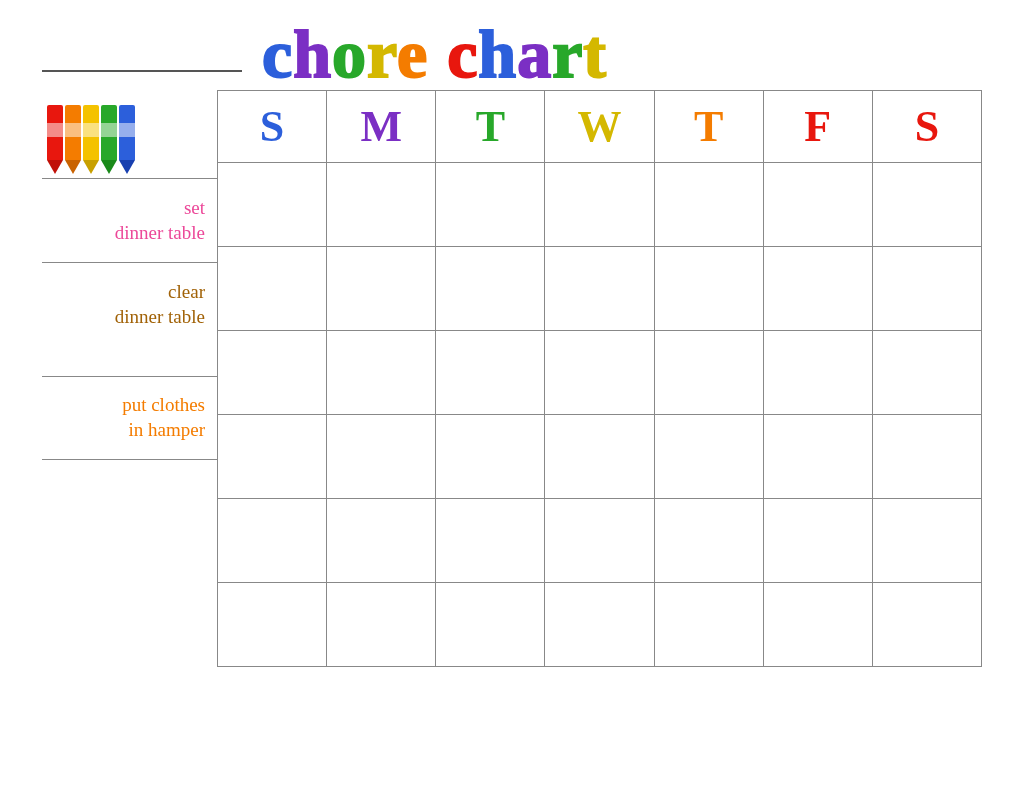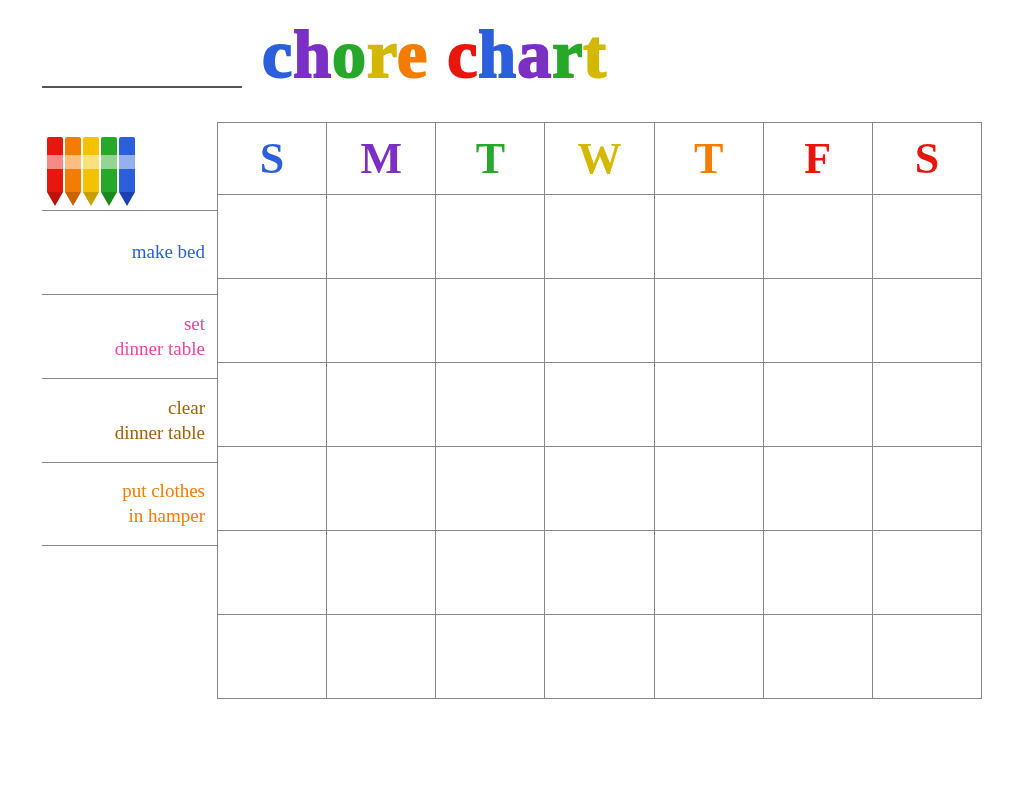--- a/index.html
+++ b/index.html
@@ -16,22 +16,22 @@
     }
 
     .page {
       width: 980px;
       padding: 20px 20px 10px 20px;
     }
 
     
     .header {
       display: flex;
-      align-items: flex-end;
-      margin-bottom: 34px;
+      align-items: center;
+      margin-bottom: 2px;
     }
 
     .name-line {
       width: 200px;
       border-bottom: 2px solid #555;
       height: 36px;
       margin-right: 20px;
       flex-shrink: 0;
     }
 
@@ -228,24 +228,23 @@
         </div>
 
         <div class="crayon">
           <div class="crayon-body cr-blue">
             <div class="crayon-label"></div>
           </div>
           <div class="crayon-tip cr-tip-blue"></div>
         </div>
       </div>
 
-      <div class="chore-label-cell row-h-1 chore-make-bed" style="color: rgb(44, 95, 219); height: 84px;">make bed</div>
       <div class="chore-label-cell row-h-3 chore-set-dinner" style="color: #ec4899; height: 84px;">set<br>dinner table</div>
       <div class="chore-label-cell row-h-4 chore-clear-dinner" style="color: #a16207; height: 84px;">clear<br>dinner table</div>
-      <div class="chore-label-cell row-h-6 chore-put-clothes" style="color: rgb(244, 124, 0); height: 84px;">put clothes<br>in hamper</div>
+      <div class="chore-label-cell row-h-6 chore-put-clothes" style="color: rgb(244, 124, 0); height: 84px; margin-top: 30px;">put clothes<br>in hamper</div>
     </div>
 
     <div style="flex:1;">
       <table class="grid-table">
         <thead>
           <tr>
             <th class="day-S1" style="color:#2c5fdb; font-family:'Arial Rounded MT Bold','Comic Sans MS',cursive;">S</th>
             <th class="day-M" style="color:#7b2fc4; font-family:'Arial Rounded MT Bold','Comic Sans MS',cursive;">M</th>
             <th class="day-T1" style="color:#28a82a; font-family:'Arial Rounded MT Bold','Comic Sans MS',cursive;">T</th>
             <th class="day-W" style="color:#d4b800; font-family:'Arial Rounded MT Bold','Comic Sans MS',cursive;">W</th>

